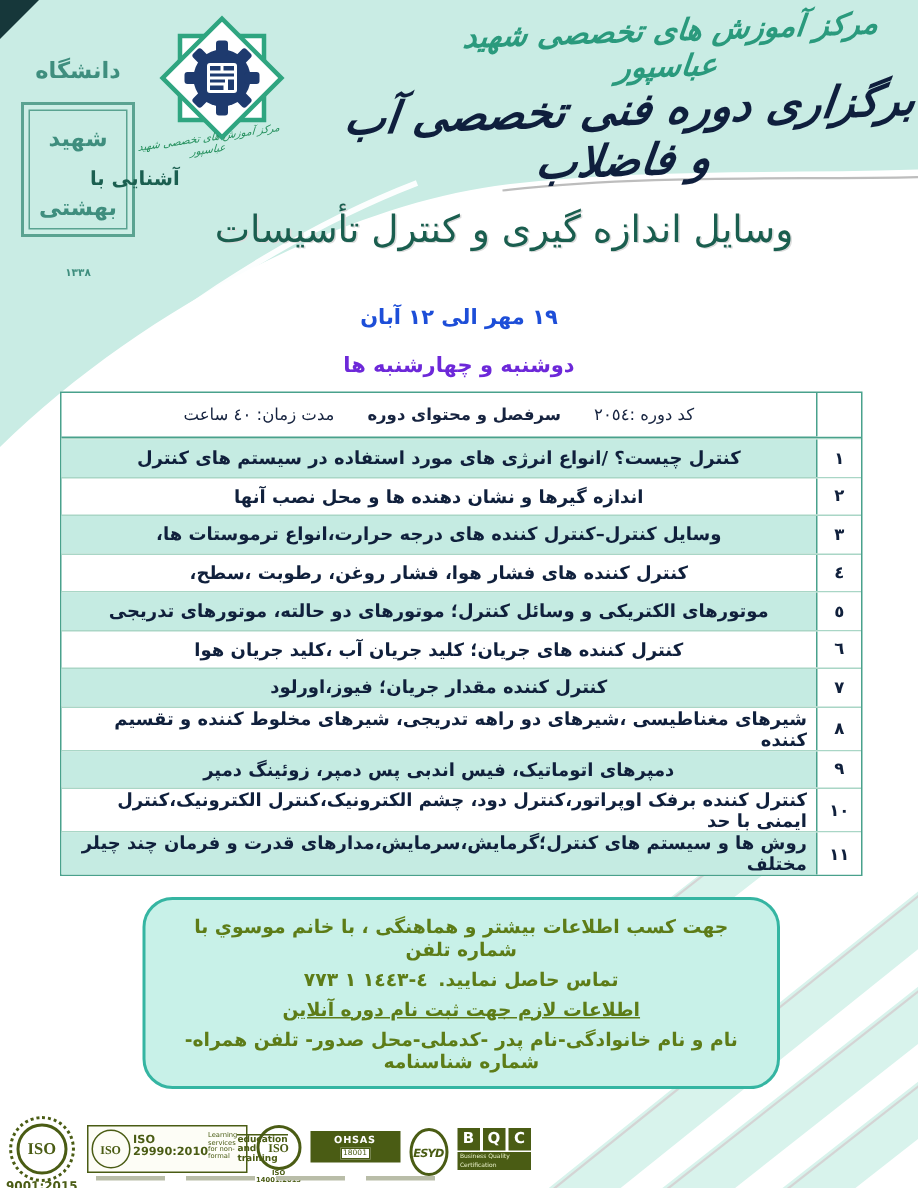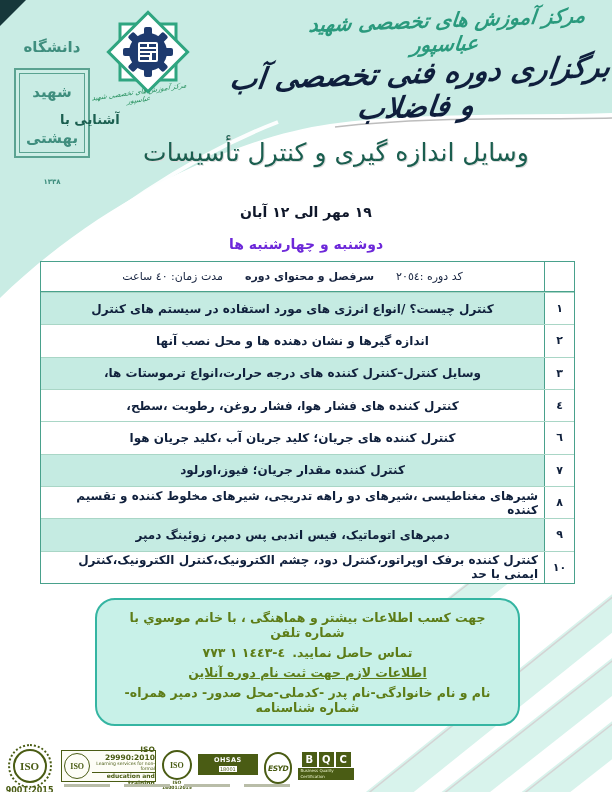--- a/index.html
+++ b/index.html
@@ -10,21 +10,21 @@
 
   
   .org-line{top:8px;right:6px;width:320px;text-align:center;color:#2a9a7d;
     font-size:20px;font-weight:bold;font-style:italic;transform:skewX(-8deg) rotate(-2deg);z-index:3;}
   .course-line{top:56px;left:228px;width:380px;text-align:center;color:#0f1f3d;
     font-size:29px;font-weight:bold;font-style:italic;transform:skewX(-9deg) rotate(-2deg);z-index:3;}
   .intro-line{top:112px;left:60px;right:0;text-align:left;color:#1b5f50;
     font-size:13px;font-weight:bold;z-index:3;}
   .main-title{top:138px;left:70px;right:10px;text-align:center;color:#1a5e4f;
     font-size:25px;font-weight:normal;z-index:3;text-shadow:1px 1px 0 #dcdcdc;}
-  .date-line{top:204px;left:0;right:0;text-align:center;color:#0f172a;font-size:14px;font-weight:bold;z-index:3;}
+  .date-line{top:204px;left:0;right:0;text-align:center;color:#1d4ed8;font-size:14px;font-weight:bold;z-index:3;}
   .days-line{top:236px;left:0;right:0;text-align:center;color:#6d28d9;font-size:14px;font-weight:bold;z-index:3;}
 
   
   .uni-logo{top:68px;left:14px;width:72px;height:86px;border:2px solid #5aa391;
     box-shadow:inset 0 0 0 3px #cdeee6, inset 0 0 0 4px #5aa391;z-index:3;
     display:flex;flex-direction:column;align-items:center;justify-content:center;
     color:#3f8e7e;font-weight:bold;line-height:1.05;text-align:center;gap:30px;}
   .uni-logo .u1{font-size:15px;} .uni-logo .u2{font-size:15px;} .uni-logo .u3{font-size:15px;}
   .uni-logo .uy{font-size:7px;margin-top:2px;}
 
@@ -65,21 +65,21 @@
   .iso-ring{width:40px;height:40px;margin:0 auto;border:2px dotted #4a5c14;border-radius:50%;
     display:flex;align-items:center;justify-content:center;}
   .iso-ring .inner{width:30px;height:30px;border:2px solid #4a5c14;border-radius:50%;
     display:flex;align-items:center;justify-content:center;font-weight:bold;font-size:11px;
     font-family:"Liberation Serif",serif;}
   .iso-big .cap{font-size:8px;font-weight:bold;margin-top:-2px;}
   .badge-29990{margin-top:6px;width:105px;height:30px;border:1px solid #4a5c14;display:flex;align-items:center;background:#fdfdf6;}
   .badge-29990 .mini-iso{width:24px;height:24px;border:1.5px solid #4a5c14;border-radius:50%;
     margin:0 2px;display:flex;align-items:center;justify-content:center;font-size:8px;font-weight:bold;
     font-family:"Liberation Serif",serif;flex:0 0 24px;}
-  .badge-29990 .txt{display:flex;flex-direction:column;line-height:1.1;text-align:right;}
+  .badge-29990 .txt{display:flex;flex-direction:row;line-height:1.1;}
   .badge-29990 .t1{font-size:7.5px;font-weight:bold;}
   .badge-29990 .t2{font-size:4.5px;}
   .badge-29990 .t3{font-size:6px;font-weight:bold;border-top:1px solid #4a5c14;}
   .iso-mini{margin-top:6px;width:34px;text-align:center;}
   .iso-mini .circ{width:26px;height:26px;margin:0 auto;border:2px solid #4a5c14;border-radius:50%;
     display:flex;align-items:center;justify-content:center;font-size:8px;font-weight:bold;
     font-family:"Liberation Serif",serif;}
   .iso-mini .cap{font-size:4.5px;font-weight:bold;}
   .ohsas{margin-top:10px;width:30px;background:#4a5c14;color:#fff;text-align:center;padding:2px 16px;}
   .ohsas .t{font-size:6.5px;font-weight:bold;letter-spacing:.5px;}
@@ -178,50 +178,58 @@
     <div class="no-cell">٢</div>
   </div>
   <div class="t-row mint">
     <div class="cell-text">وسایل کنترل–کنترل کننده های درجه حرارت،انواع ترموستات ها،</div>
     <div class="no-cell">٣</div>
   </div>
   <div class="t-row">
     <div class="cell-text">کنترل کننده های فشار هوا، فشار روغن، رطوبت ،سطح،</div>
     <div class="no-cell">٤</div>
   </div>
+  <div class="t-row mint">
+    <div class="cell-text">موتورهای الکتریکی و وسائل کنترل؛ موتورهای دو حالته، موتورهای تدریجی</div>
+    <div class="no-cell">٥</div>
+  </div>
   <div class="t-row">
     <div class="cell-text">کنترل کننده های جریان؛ کلید جریان آب ،کلید جریان هوا</div>
     <div class="no-cell">٦</div>
   </div>
   <div class="t-row mint">
     <div class="cell-text">کنترل کننده مقدار جریان؛ فیوز،اورلود</div>
     <div class="no-cell">٧</div>
   </div>
   <div class="t-row">
     <div class="cell-text">شیرهای مغناطیسی ،شیرهای دو راهه تدریجی، شیرهای مخلوط کننده و تقسیم کننده</div>
     <div class="no-cell">٨</div>
   </div>
   <div class="t-row mint">
     <div class="cell-text">دمپرهای اتوماتیک، فیس اندبی پس دمپر، زوئینگ دمپر</div>
     <div class="no-cell">٩</div>
   </div>
   <div class="t-row">
     <div class="cell-text">کنترل کننده برفک اوپراتور،کنترل دود، چشم الکترونیک،کنترل الکترونیک،کنترل ایمنی با حد</div>
     <div class="no-cell">١٠</div>
+  </div>
+  <div class="t-row mint">
+    <div class="cell-text">روش ها و سیستم های کنترل؛گرمایش،سرمایش،مدارهای قدرت و فرمان چند چیلر مختلف</div>
+    <div class="no-cell">١١</div>
   </div>
 </div>
 
 <div class="abs info-box">
   <div class="info-line">جهت کسب اطلاعات بیشتر و هماهنگی ، با خانم موسوي  با شماره تلفن</div>
   <div class="phone-line">
     <span class="phone-number">٤-١٤٤٣ ١ ٧٧٣</span>
     <span dir="rtl">تماس حاصل نمایید.</span>
   </div>
   <div class="info-line info-underline">اطلاعات لازم جهت ثبت نام دوره آنلاین</div>
-  <div class="info-line">نام و نام خانوادگی-نام پدر -کدملی-محل صدور- دمپر همراه- شماره شناسنامه</div>
+  <div class="info-line">نام و نام خانوادگی-نام پدر -کدملی-محل صدور- تلفن همراه- شماره شناسنامه</div>
 </div>
 
 <div class="abs certs">
   <div class="iso-big">
     <div class="iso-ring">
         <div class="inner">ISO</div>
       </div>
     <div class="cap">9001:2015</div>
   </div>
   <div class="badge-29990">

